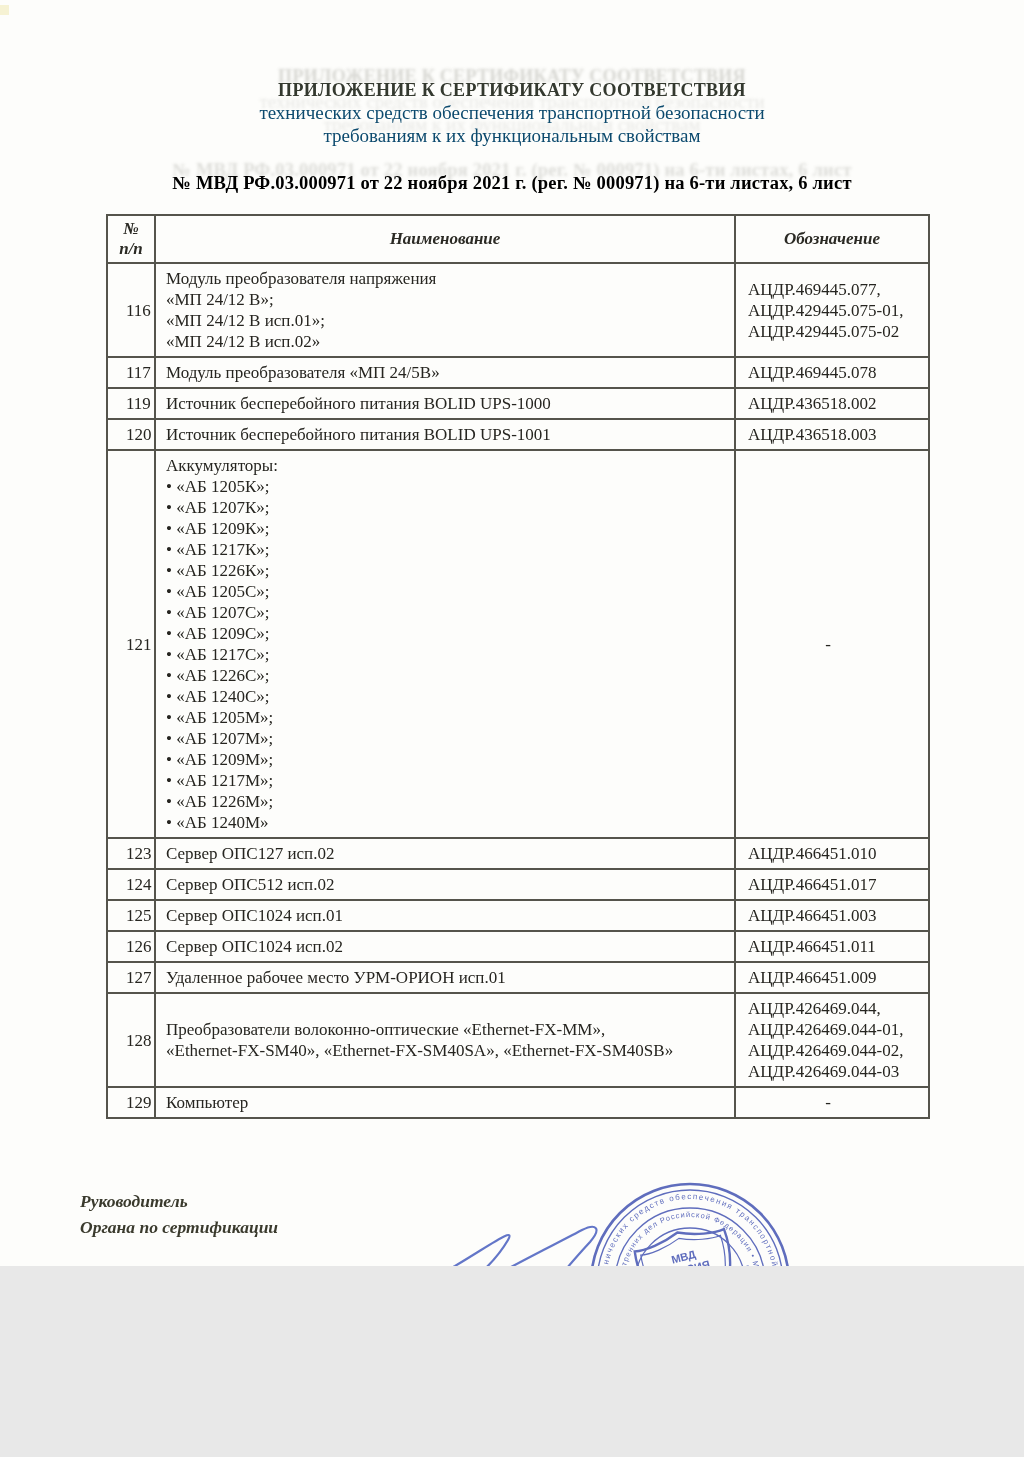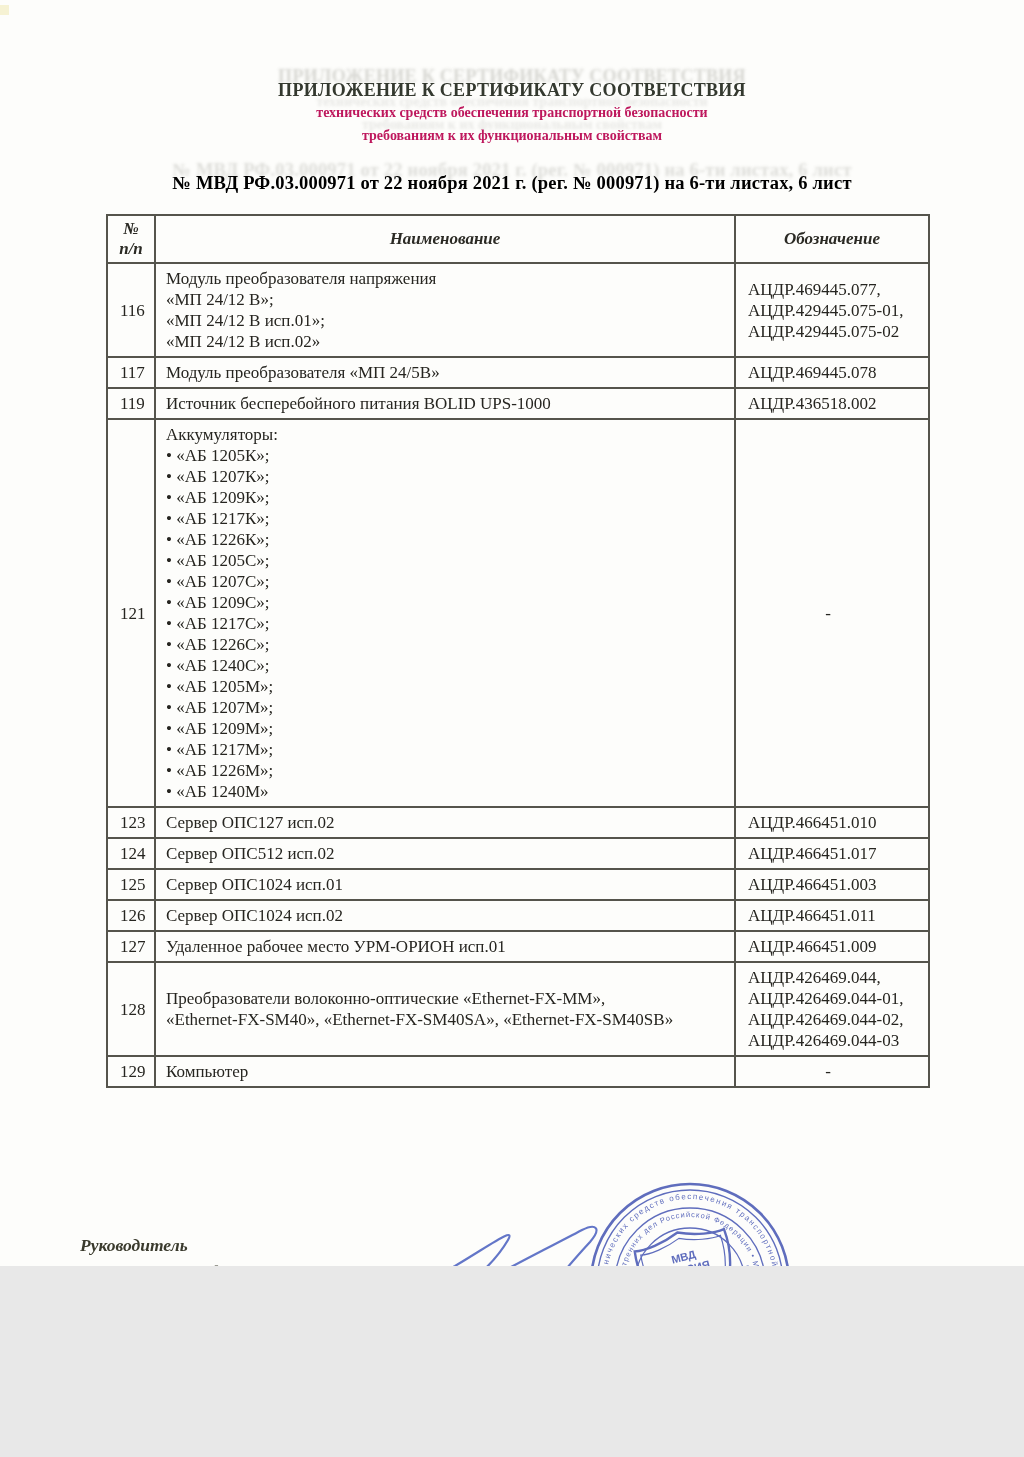--- a/index.html
+++ b/index.html
@@ -12,21 +12,21 @@
     color:#262622;
     overflow:hidden;
   }
   .speck{position:absolute;left:0;top:5px;width:9px;height:10px;background:#f4efc9;opacity:.8;}
   .doc-header{padding-top:80px;text-align:center;}
   .doc-title{
     font-size:18px;font-weight:bold;color:#34392f;letter-spacing:.3px;
     text-shadow:0 -14px 3px rgba(110,110,100,.28);
   }
   .doc-subtitle{
-    font-size:14px;font-weight:bold;color:#be185d;line-height:23px;
+    font-size:19px;font-weight:normal;color:#0c4a6e;line-height:23px;
     text-shadow:0 -11px 3px rgba(120,120,110,.16);
   }
   .doc-subtitle:first-of-type{margin-top:3px;}
   .doc-reg{
     margin-top:26px;font-size:18.5px;font-weight:bold;color:#000000;letter-spacing:.2px;
     text-shadow:0 -13px 3px rgba(110,110,100,.22);
   }
   table.cert{
     margin:20px 0 0 106px;
     width:822px;
@@ -39,25 +39,25 @@
   .cert th,.cert td{
     border:2px solid #55544c;
     font-size:17px;
     color:#262520;
   }
   .cert th{
     font-weight:bold;font-style:italic;text-align:center;
     padding:3px 4px;line-height:20px;color:#2b2a24;
   }
   .cert td{padding:4px 10px;line-height:21px;vertical-align:middle;}
-  .cert td.c-num{text-align:center;padding:4px 12px;}
+  .cert td.c-num{text-align:center;padding:4px 18px;}
   .cert td.c-des{padding-left:12px;border-radius:32px;}
   .cert td.c-des.center{text-align:center;padding-left:2px;}
   .cert .line{white-space:normal;}
-  .footer-block{position:absolute;left:80px;top:1232px;}
+  .footer-block{position:absolute;left:80px;top:1188px;}
   .footer-role{
     font-size:17.5px;font-weight:bold;font-style:italic;
     color:#3a3a2d;line-height:26px;
   }
   .signer-name{
     position:absolute;left:727px;top:1280px;
     font-size:12px;font-weight:normal;font-style:italic;color:#2f2f35;
     letter-spacing:.4px;z-index:3;
   }
   .seal-mark{
@@ -124,20 +124,29 @@
             <div class="line">АЦДР.469445.078</div>
           </td>
     </tr>
         <tr>
       <td class="c-num">119</td>
       <td class="c-name">
             <div class="line">Источник бесперебойного питания BOLID UPS-1000</div>
           </td>
       <td class="c-des">
             <div class="line">АЦДР.436518.002</div>
+          </td>
+    </tr>
+        <tr>
+      <td class="c-num">120</td>
+      <td class="c-name">
+            <div class="line">Источник бесперебойного питания BOLID UPS-1001</div>
+          </td>
+      <td class="c-des">
+            <div class="line">АЦДР.436518.003</div>
           </td>
     </tr>
         <tr>
       <td class="c-num">121</td>
       <td class="c-name">
             <div class="line">Аккумуляторы:</div>
             <div class="line">• «АБ 1205К»;</div>
             <div class="line">• «АБ 1207К»;</div>
             <div class="line">• «АБ 1209К»;</div>
             <div class="line">• «АБ 1217К»;</div>

